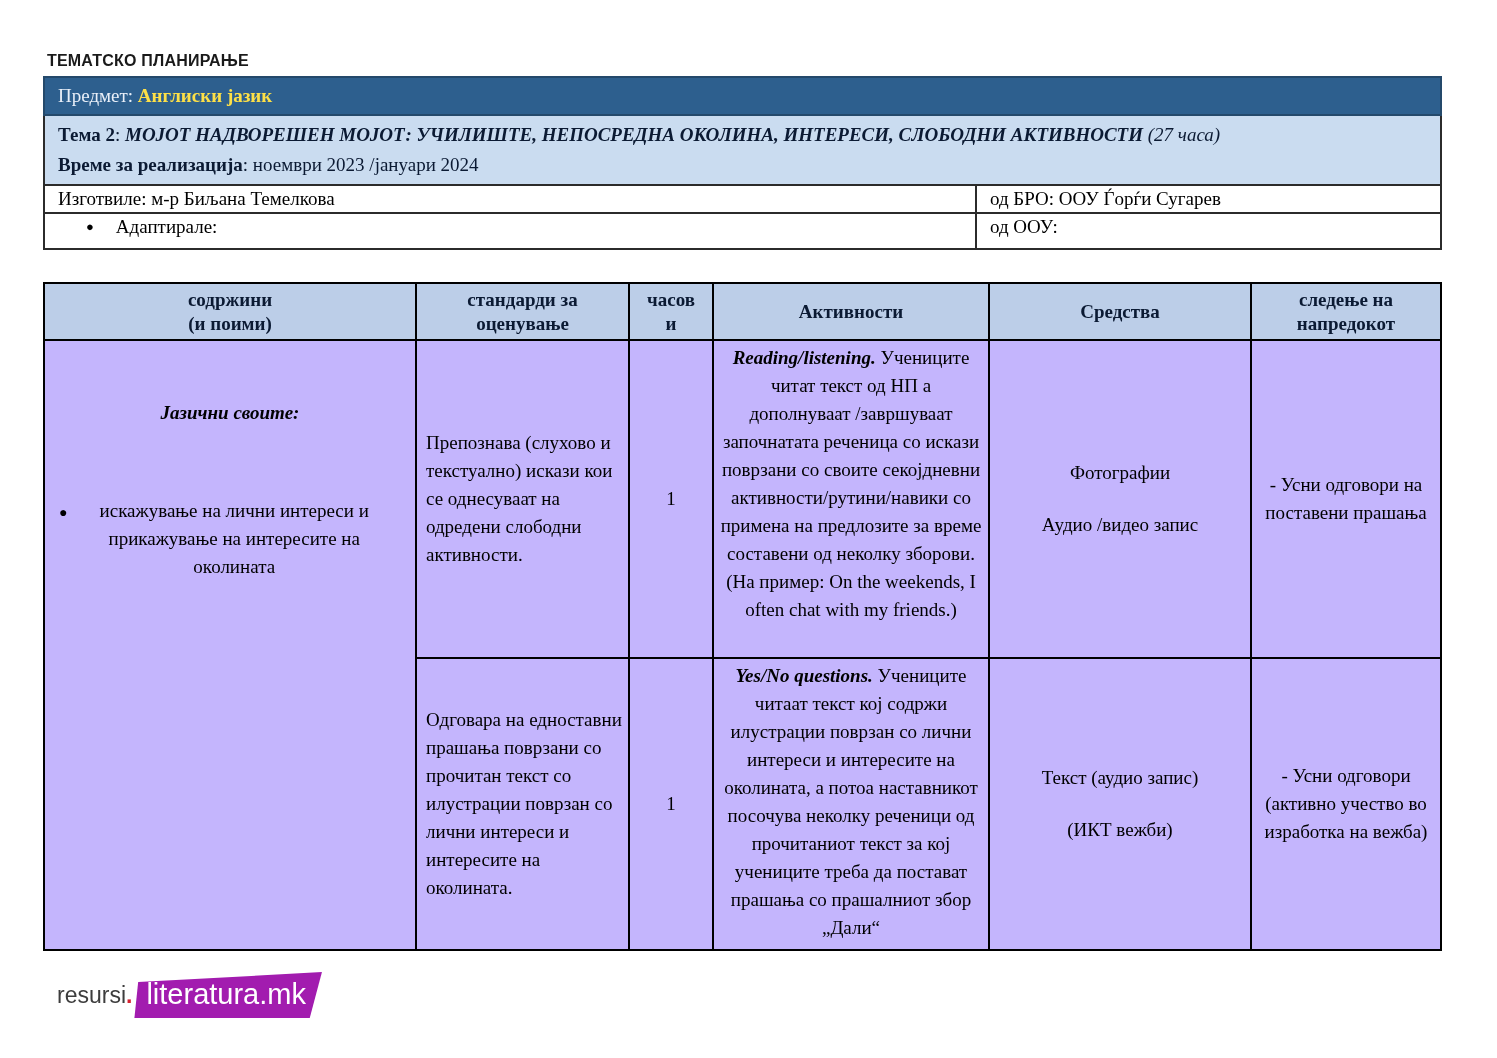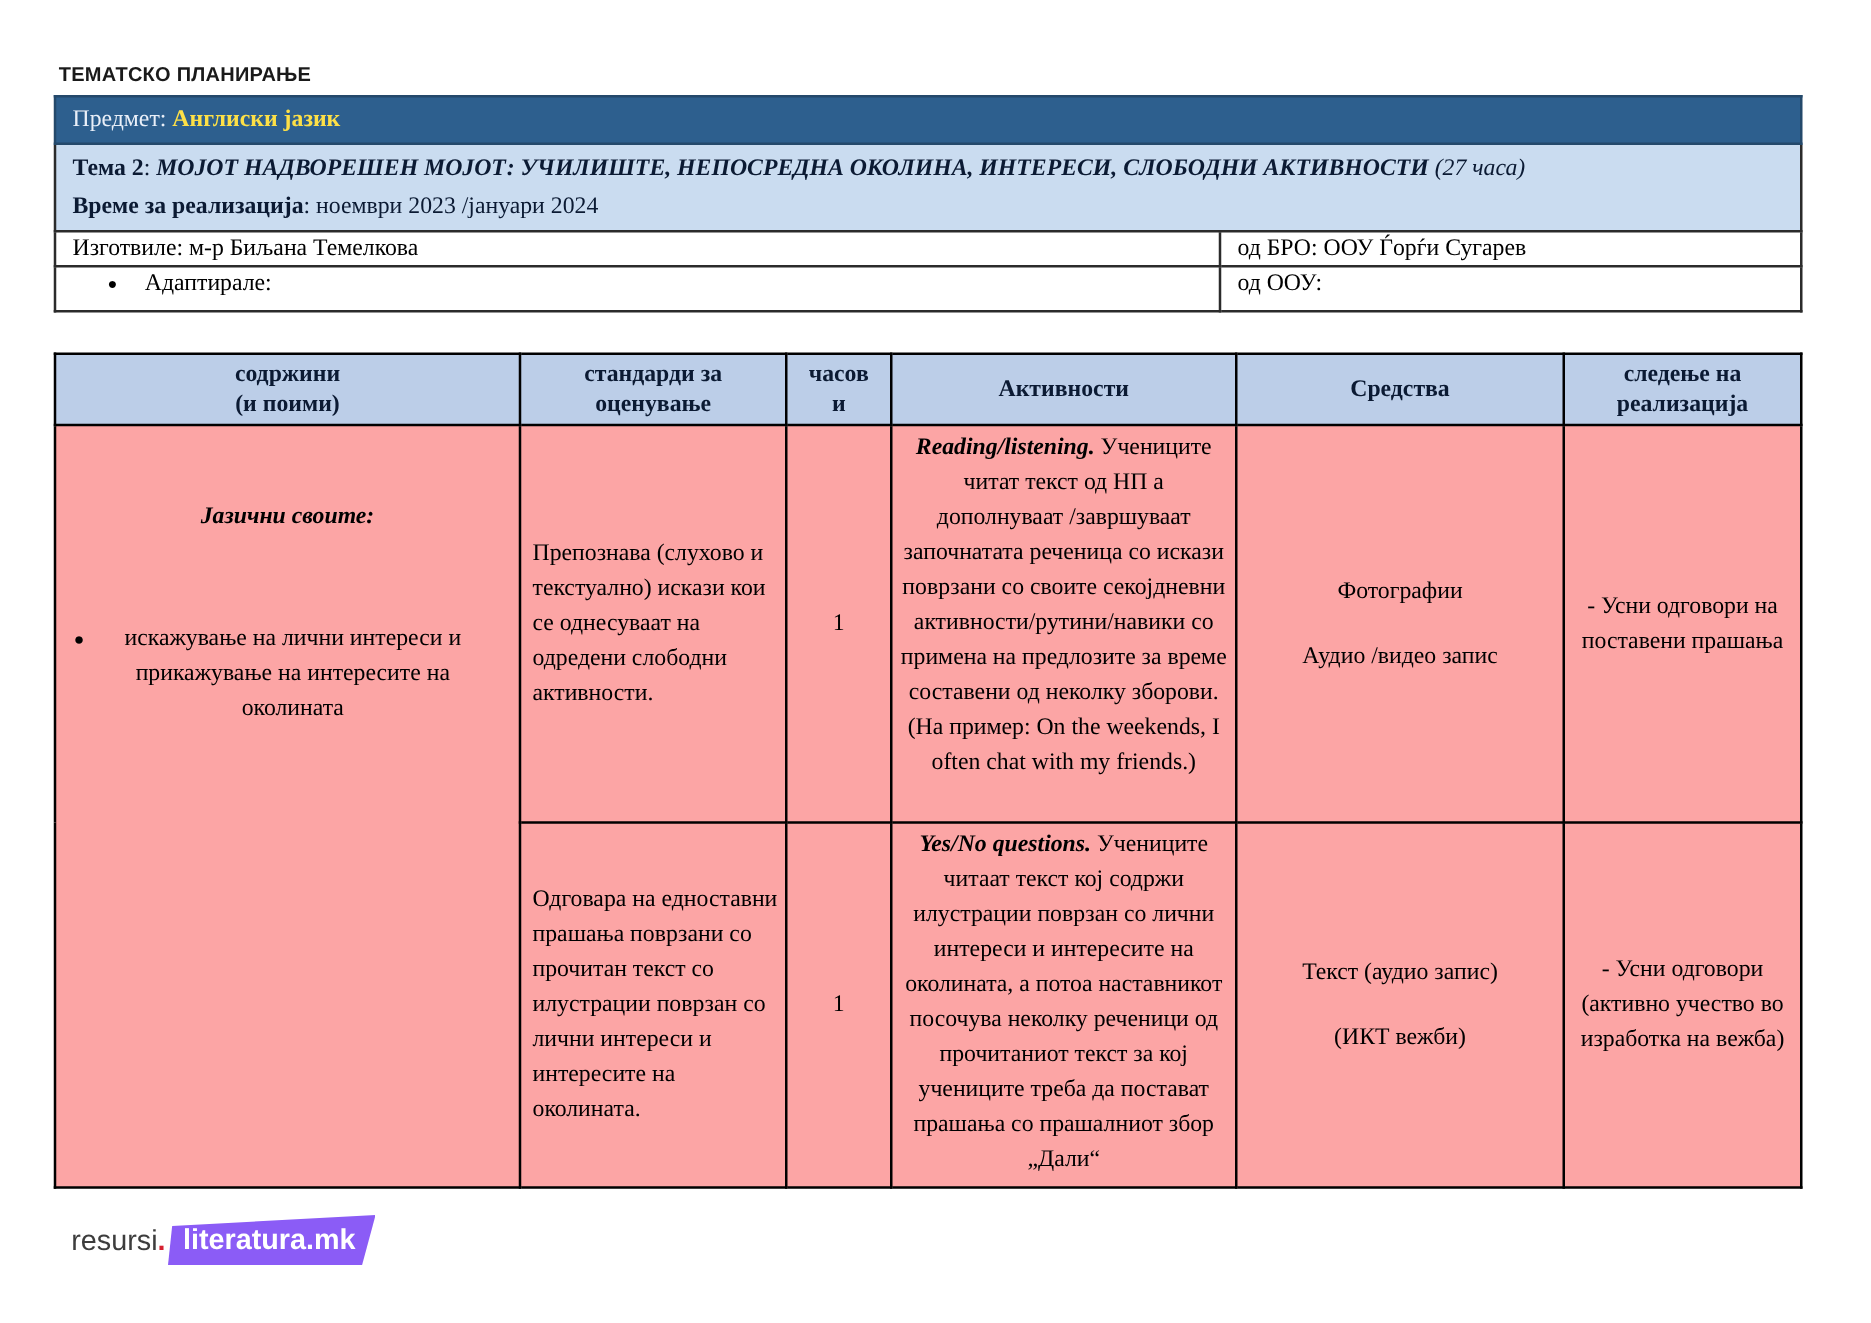--- a/index.html
+++ b/index.html
@@ -40,21 +40,21 @@
   .adapt-li .bullet{font-size:13px;margin:3px 22px 0 0;}
 
   
   .main-table{width:1397px;margin-top:32px;}
   .main-table th,.main-table td{border:2px solid #000;}
   .main-table th{
     background:#bccee8;font-size:19px;font-weight:bold;
     text-align:center;vertical-align:middle;height:53px;
     white-space:pre-line;line-height:24px;color:#0b1a33;
   }
-  .main-table td{font-size:19px;line-height:28px;background:#fca5a5;}
+  .main-table td{font-size:19px;line-height:28px;background:#c4b5fd;}
 
   td.cell-contents{vertical-align:top;padding:58px 6px 6px 6px;text-align:center;}
   .contents-heading{font-weight:bold;font-style:italic;}
   .contents-bullet{display:flex;align-items:flex-start;margin-top:70px;}
   .contents-bullet .bullet{font-size:14px;flex:0 0 auto;margin:2px 0 0 8px;}
   .contents-bullet .txt{flex:1 1 auto;text-align:center;padding:0 14px 0 6px;}
 
   td.cell-standard{vertical-align:middle;text-align:left;padding:6px 6px 6px 9px;}
   td.cell-hours{vertical-align:middle;text-align:center;}
   td.cell-activity{vertical-align:top;text-align:center;padding:3px 5px;}
@@ -68,22 +68,22 @@
   
   .logo{
     position:absolute;left:57px;top:972px;
     display:flex;align-items:center;
     font-family:"Liberation Sans","DejaVu Sans",sans-serif;
   }
   .logo-prefix{font-size:23px;color:#3d3d3d;font-weight:normal;}
   .logo-dot{color:#d6202f;font-weight:bold;}
   .logo-banner{
     display:inline-block;margin-left:2px;
-    background:#8b5cf6;color:#ffffff;
-    font-size:23px;font-weight:bold;
+    background:#a21caf;color:#ffffff;
+    font-size:29px;font-weight:normal;
     padding:6px 16px 7px 12px;
     clip-path:polygon(2% 22%,100% 0%,93.5% 100%,0% 100%);
   }
 </style>
 </head>
 <body>
 
 <div class="page">
 
   <div class="doc-heading">ТЕМАТСКО ПЛАНИРАЊЕ</div>
@@ -132,21 +132,21 @@
         <tr>
       <th>содржини
 (и поими)</th>
       <th>стандарди за
 оценување</th>
       <th>часов
 и</th>
       <th>Активности</th>
       <th>Средства</th>
       <th>следење на
-реализација</th>
+напредокот</th>
     </tr>
     <tr class="row-a">
       <td class="cell-contents" rowspan="2">
         <div class="contents-heading">Јазични своите:</div>
         <div class="contents-bullet">
           <span class="bullet">●</span>
           <span class="txt">искажување на лични интереси и прикажување на интересите на околината</span>
         </div>
       </td>
       <td class="cell-standard">Препознава (слухово и текстуално) искази кои се однесуваат на одредени слободни активности.</td>

